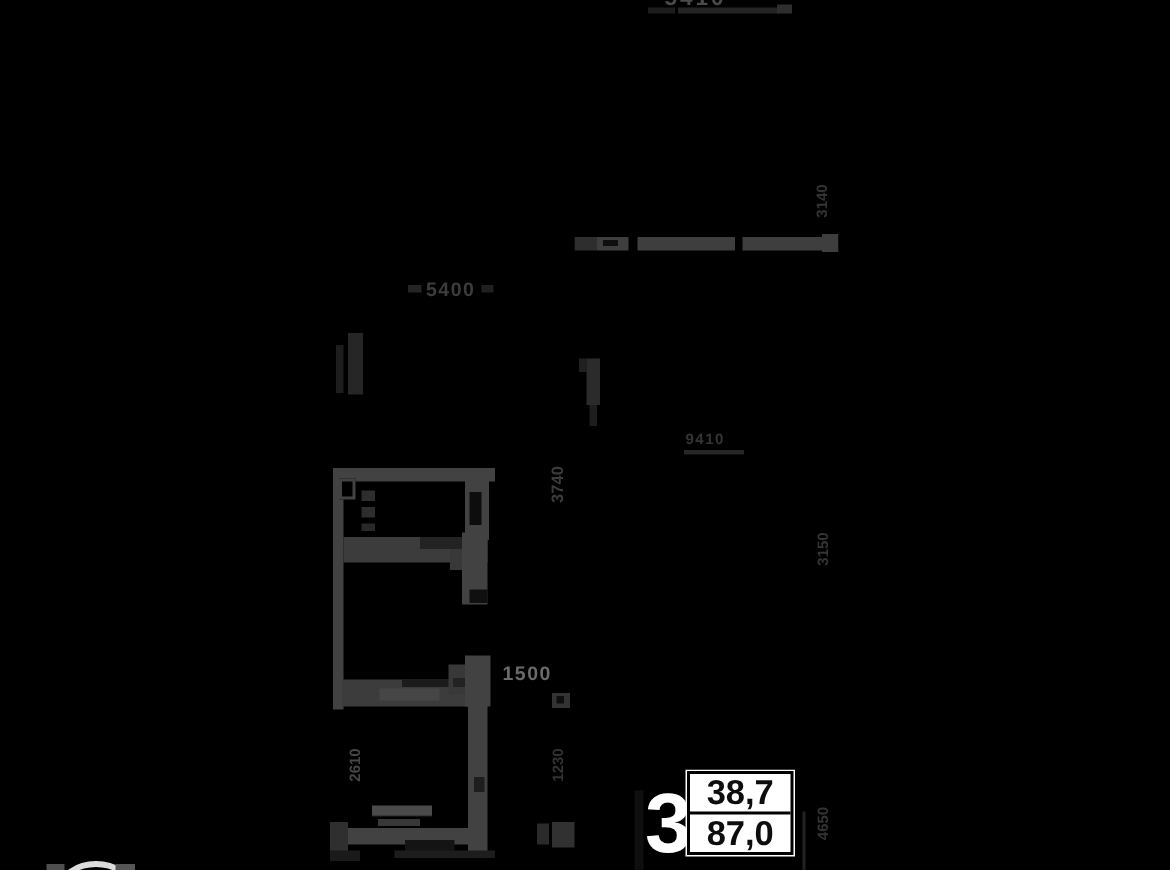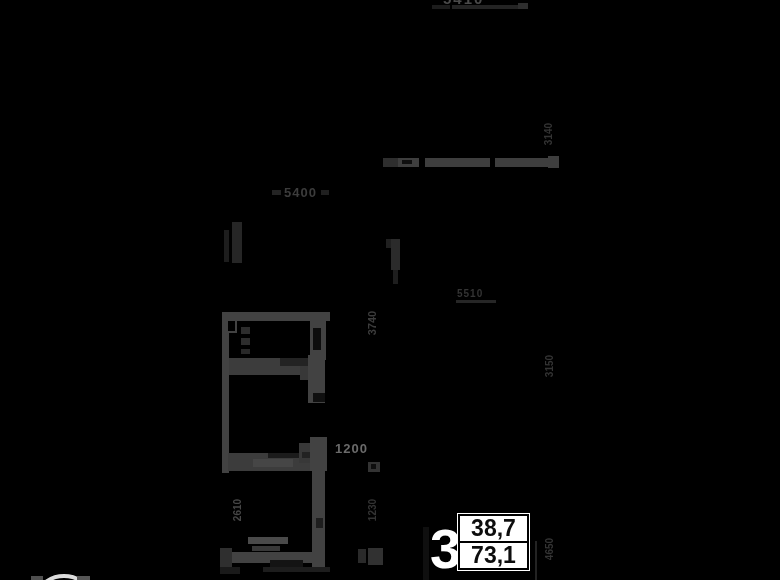--- a/index.html
+++ b/index.html
@@ -88,37 +88,37 @@
     <div class="w" style="left:272px;top:190px;width:9px;height:5px;background:#242424"></div>
     <div class="w" style="left:321px;top:190px;width:8px;height:5px;background:#202020"></div>
 
     <div class="w" style="left:248px;top:537px;width:40px;height:7px;background:#4a4a4a"></div>
     <div class="w" style="left:252px;top:546px;width:28px;height:5px;background:#383838"></div>
 
     <div class="window-sym"></div>
 
     <div class="hlabel" style="left:443px;top:-10px;font-size:15px;color:#4a4a4a;letter-spacing:2px;">5410</div>
     <div class="hlabel" style="left:284px;top:185px;font-size:13px;color:#3c3c3c;letter-spacing:1px;">5400</div>
-    <div class="hlabel" style="left:457px;top:288px;font-size:10px;color:#343434;letter-spacing:1px;">5510</div>
-    <div class="hlabel" style="left:335px;top:441px;font-size:13px;color:#6a6a6a;letter-spacing:1px;">1200</div>
+    <div class="hlabel" style="left:457px;top:288px;font-size:10px;color:#343434;letter-spacing:1px;">9410</div>
+    <div class="hlabel" style="left:335px;top:441px;font-size:13px;color:#6a6a6a;letter-spacing:1px;">1500</div>
 
     <div class="vlabel" style="left:536px;top:127px;width:28px;height:14px;font-size:10px;color:#343434;">3140</div>
     <div class="vlabel" style="left:537px;top:359px;width:28px;height:14px;font-size:10px;color:#343434;">3150</div>
     <div class="vlabel" style="left:537px;top:542px;width:28px;height:14px;font-size:10px;color:#343434;">4650</div>
     <div class="vlabel" style="left:359px;top:316px;width:28px;height:14px;font-size:11px;color:#3c3c3c;">3740</div>
     <div class="vlabel" style="left:360px;top:503px;width:28px;height:14px;font-size:10px;color:#333333;">1230</div>
     <div class="vlabel" style="left:225px;top:503px;width:28px;height:14px;font-size:10px;color:#464646;">2610</div>
   </div>
 
   <div class="rooms-num">3</div>
   <div class="area-box">
     <div class="area-inner">
       <div class="area-row">38,7</div>
       <div class="area-div"></div>
-      <div class="area-row">73,1</div>
+      <div class="area-row">87,0</div>
     </div>
   </div>
 
   <div class="logo-arc"></div>
   <div class="w" style="left:31px;top:576px;width:12px;height:4px;background:#4f4f4f"></div>
   <div class="w" style="left:77px;top:576px;width:13px;height:4px;background:#565656"></div>
 
 </div>
 
 </body></html>

